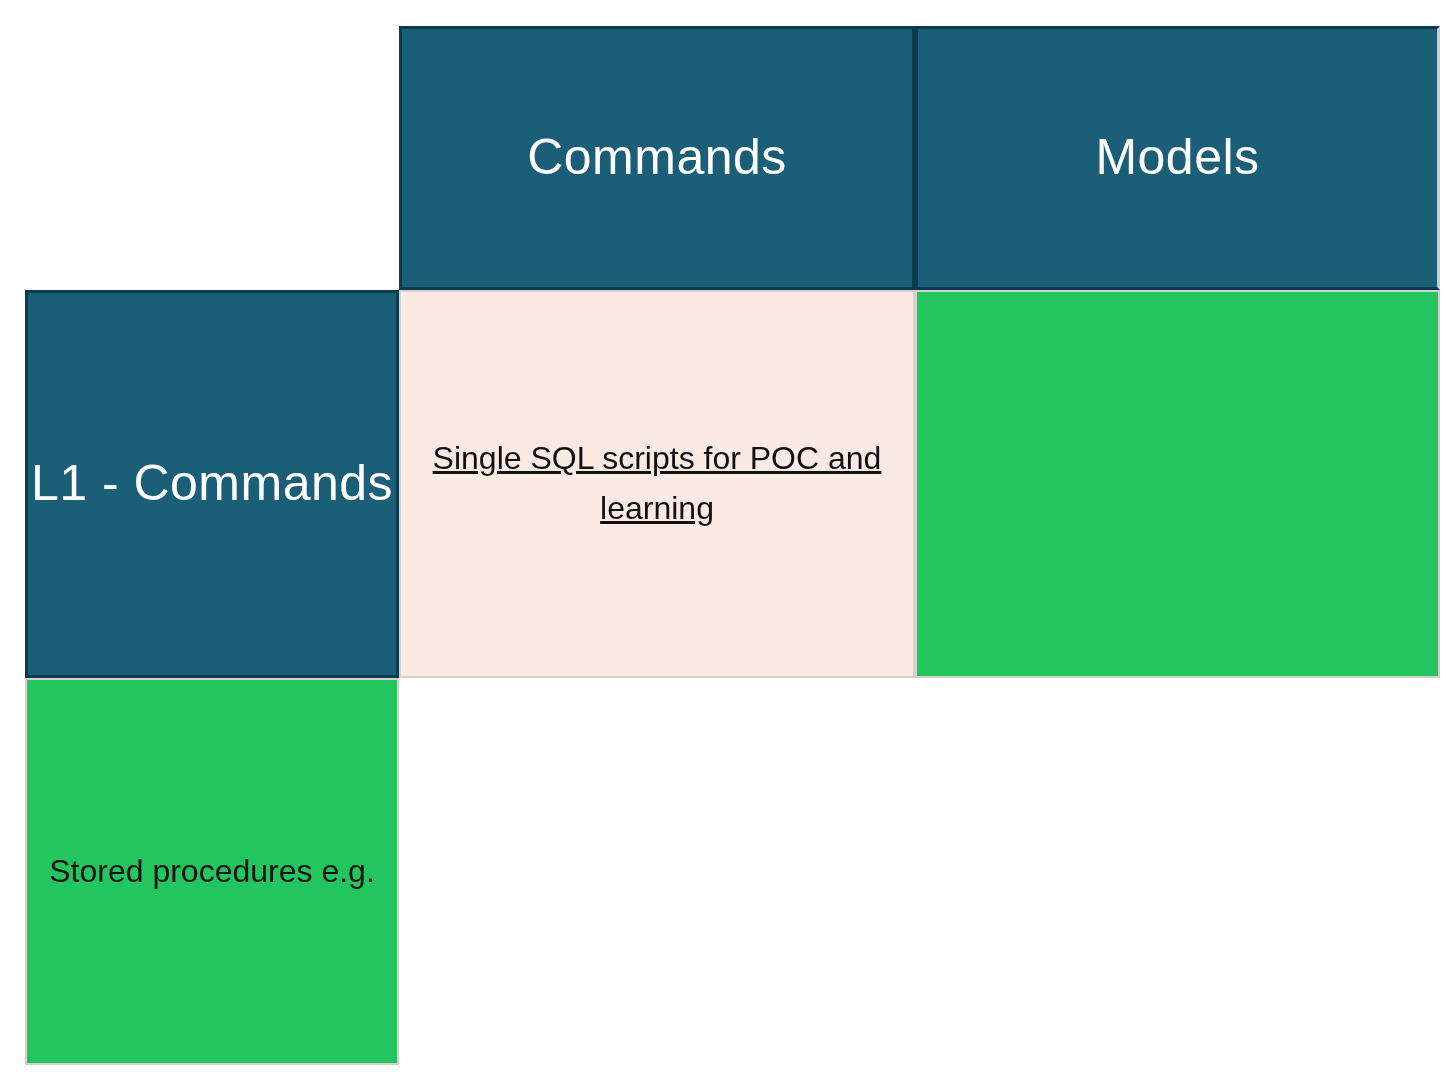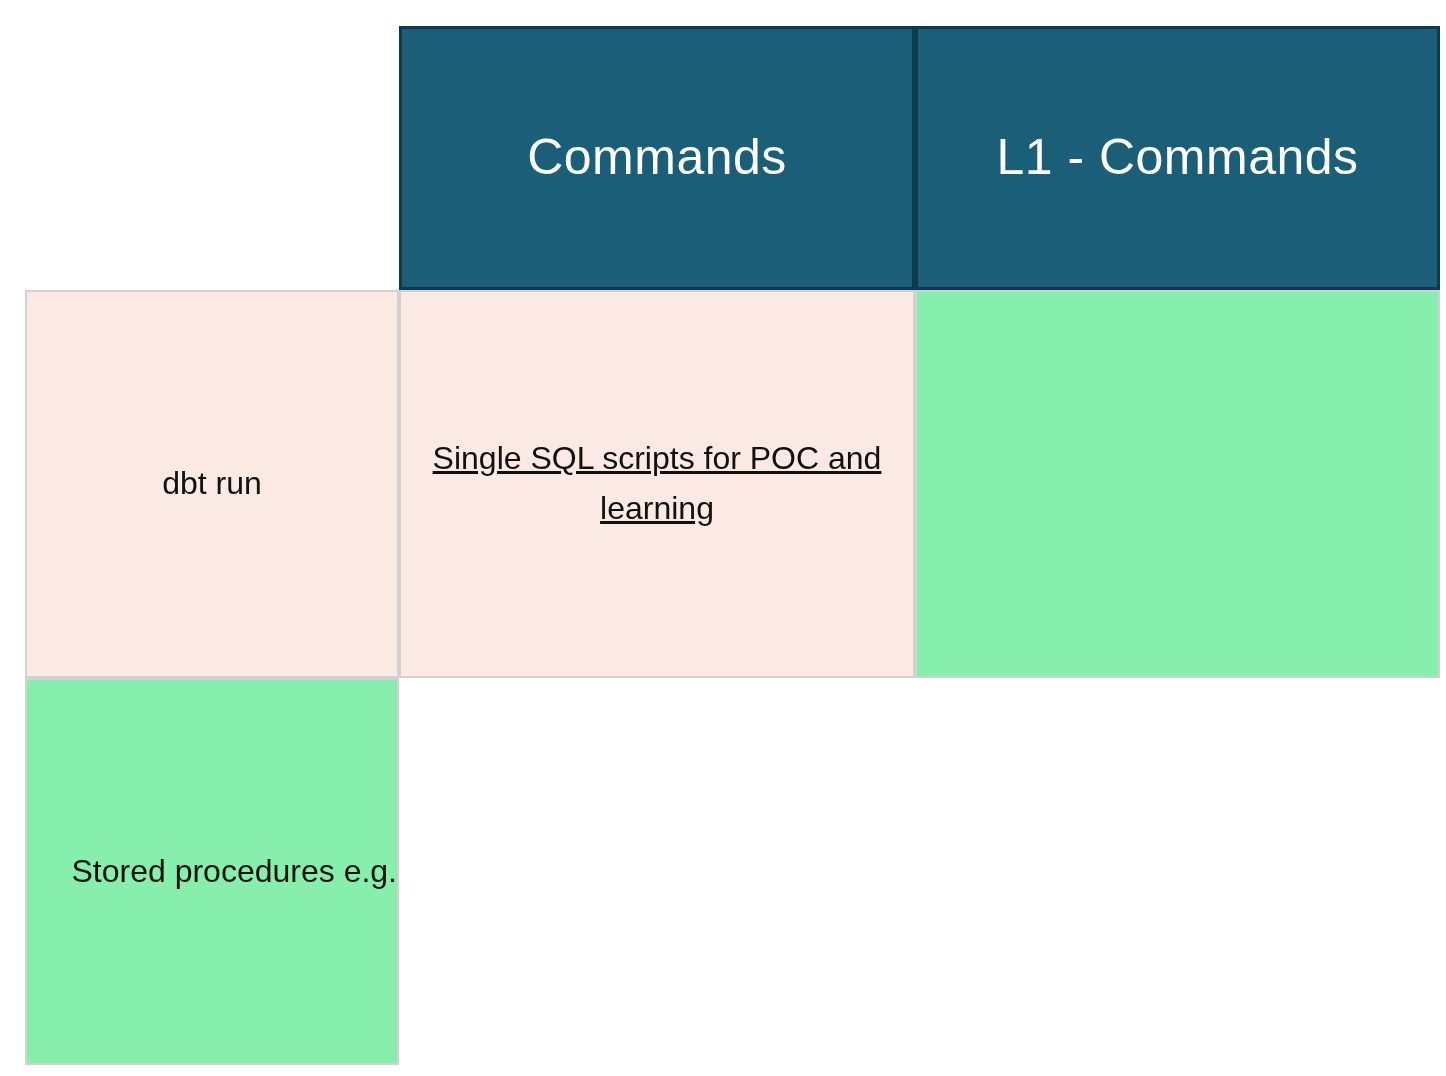--- a/index.html
+++ b/index.html
@@ -49,22 +49,21 @@
   .light {
     border: 2px solid #d1d1d1;
     color: #111111;
     font-size: 32px;
     font-weight: 400;
   }
   .pink {
     background: #fbe9e4;
   }
   .plain {
-    background: #86efac;
-    justify-content: flex-end;
+    background: #22c55e;
   }
   .cell-text {
     display: inline-block;
     line-height: 1.55;
   }
   .narrow {
     max-width: 470px;
     text-decoration: underline;
   }
 </style>
@@ -73,28 +72,28 @@
 
 <div class="canvas">
   <div class="grid">
 
     <div class="cell corner"></div>
 
     <div class="cell teal">
       <span class="cell-text">Commands</span>
     </div>
 
+    <div class="cell teal models-hdr">
+      <span class="cell-text">Models</span>
+    </div>
 
     <div class="cell teal">
       <span class="cell-text">L1 - Commands</span>
     </div>
 
-    <div class="cell light pink">
-      <span class="cell-text">dbt run</span>
-    </div>
 
     <div class="cell light pink">
       <span class="cell-text narrow">Single SQL scripts for POC and learning</span>
     </div>
 
 
     <div class="cell light plain">
       <span class="cell-text"></span>
     </div>
 

